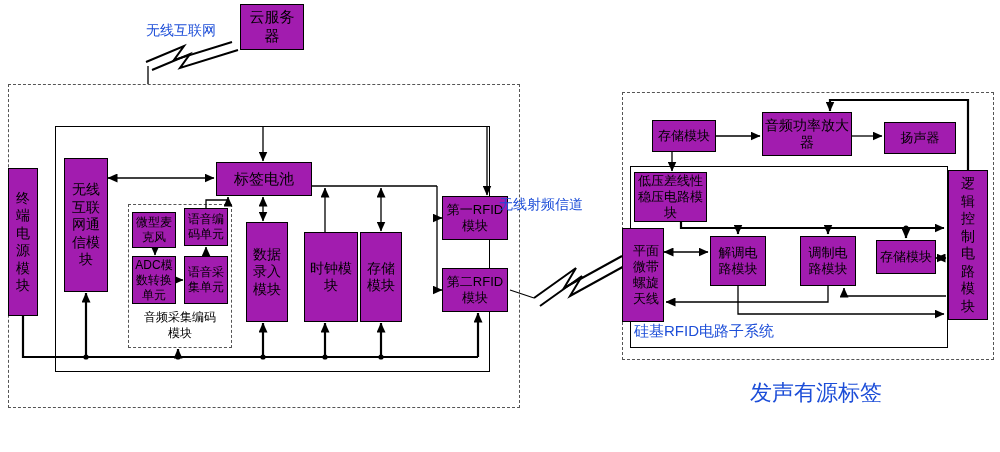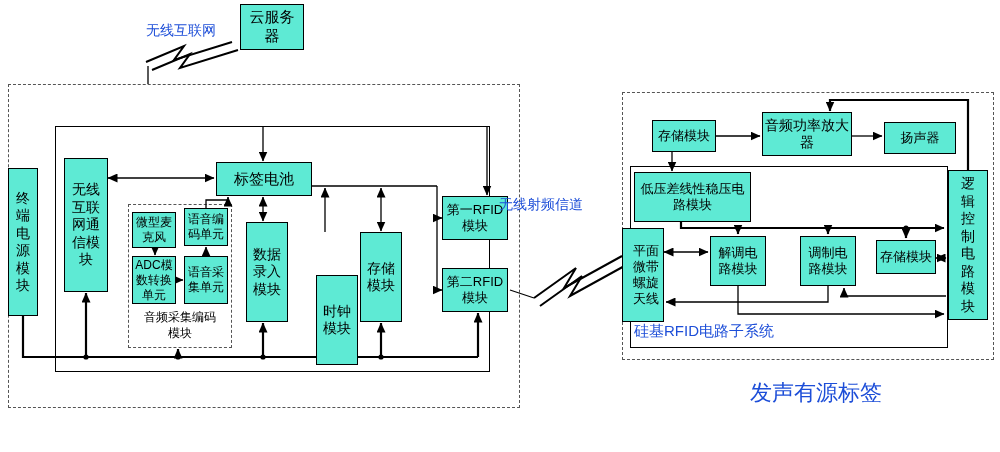--- a/index.html
+++ b/index.html
@@ -1,18 +1,18 @@
 <!DOCTYPE html>
 <html><head>
 <meta charset="utf-8">
 <style>
   html,body{margin:0;padding:0;background:#fff;}
   #stage{position:relative;width:1000px;height:452px;background:#fff;overflow:hidden;
          font-family:"Liberation Sans","DejaVu Sans",sans-serif;color:#000;}
-  .box{position:absolute;box-sizing:border-box;border:1.5px solid #000;background:#5eead4;
+  .box{position:absolute;box-sizing:border-box;border:1.5px solid #000;background:#a21caf;
        display:flex;align-items:center;justify-content:center;text-align:center;
        padding:2px;line-height:1.25;word-break:break-all;z-index:3;}
   .frame{position:absolute;box-sizing:border-box;background:transparent;z-index:1;}
   .dashed{border:1.6px dashed #555;}
   .solid{border:1.8px solid #000;}
   .caption{position:absolute;z-index:4;white-space:nowrap;color:#1d4ed8;}
   .wrapcap{position:absolute;z-index:4;text-align:center;word-break:break-all;line-height:1.3;}
   svg.wires{position:absolute;left:0;top:0;z-index:2;}
   .s11{font-size:12px;} .s12{font-size:12px;} .s13{font-size:13px;}
   .s14{font-size:14px;} .s15{font-size:15px;} .s22{font-size:22px;}
@@ -113,30 +113,30 @@
   <div class="box s14" style="left:64px;top:158px;width:44px;height:134px;">无线互联网通信模块</div>
   <div class="box s15" style="left:216px;top:162px;width:96px;height:34px;">标签电池</div>
 
   <div class="box s11" style="left:132px;top:212px;width:44px;height:36px;">微型麦克风</div>
   <div class="box s11" style="left:184px;top:208px;width:44px;height:38px;">语音编码单元</div>
   <div class="box s11" style="left:132px;top:256px;width:44px;height:48px;">ADC模数转换单元</div>
   <div class="box s11" style="left:184px;top:256px;width:44px;height:48px;">语音采集单元</div>
   <div class="wrapcap s12" style="left:142px;top:310px;width:76px;">音频采集编码模块</div>
 
   <div class="box s14" style="left:246px;top:222px;width:42px;height:100px;">数据录入模块</div>
-  <div class="box s14" style="left:316px;top:232px;width:42px;height:90px;margin-top:43px;">时钟模块</div>
+  <div class="box s14" style="left:304px;top:232px;width:54px;height:90px;">时钟模块</div>
   <div class="box s14" style="left:360px;top:232px;width:42px;height:90px;">存储模块</div>
   <div class="box s13" style="left:442px;top:196px;width:66px;height:44px;">第一RFID模块</div>
   <div class="box s13" style="left:442px;top:268px;width:66px;height:44px;">第二RFID模块</div>
 
 
   <div class="box s13" style="left:652px;top:120px;width:64px;height:32px;">存储模块</div>
   <div class="box s14" style="left:762px;top:112px;width:90px;height:44px;">音频功率放大器</div>
   <div class="box s13" style="left:884px;top:122px;width:72px;height:32px;">扬声器</div>
-  <div class="box s13" style="left:634px;top:172px;width:117px;height:50px;">低压差线性稳压电路模块</div>
+  <div class="box s13" style="left:634px;top:172px;width:73px;height:50px;">低压差线性稳压电路模块</div>
   <div class="box s13" style="left:622px;top:228px;width:42px;height:94px;padding-left:8px;">平面微带螺旋天线</div>
   <div class="box s13" style="left:710px;top:236px;width:56px;height:50px;">解调电路模块</div>
   <div class="box s13" style="left:800px;top:236px;width:56px;height:50px;">调制电路模块</div>
   <div class="box s13" style="left:876px;top:240px;width:60px;height:34px;">存储模块</div>
   <div class="box s14" style="left:948px;top:170px;width:40px;height:150px;padding:2px 9px;">逻辑控制电路模块</div>
 
   <div class="caption s15" style="left:634px;top:322px;">硅基RFID电路子系统</div>
   <div class="caption s22" style="left:750px;top:378px;">发声有源标签</div>
 
 </div>

